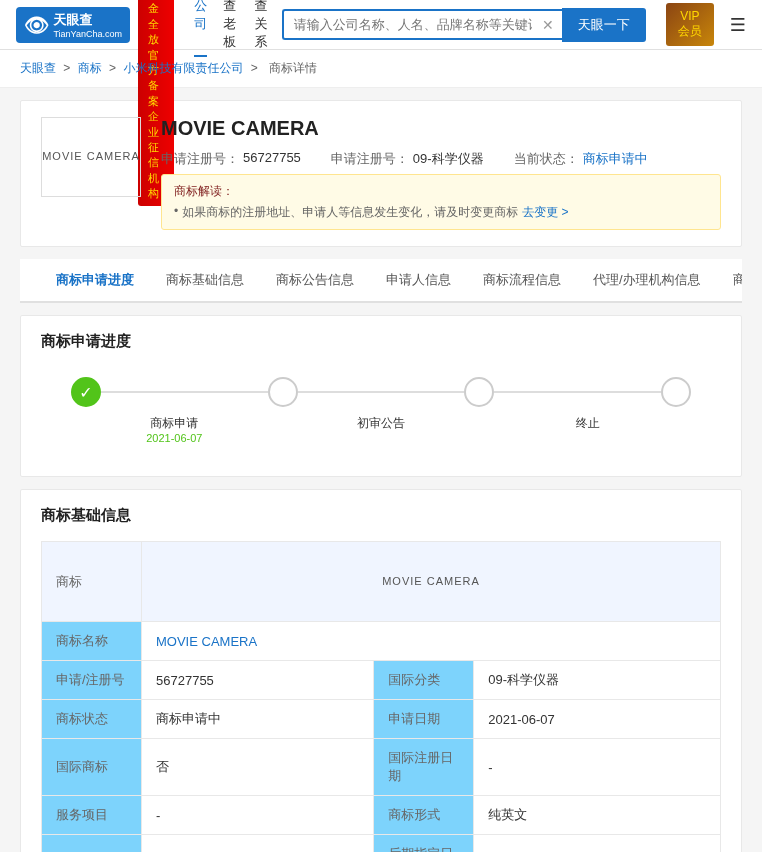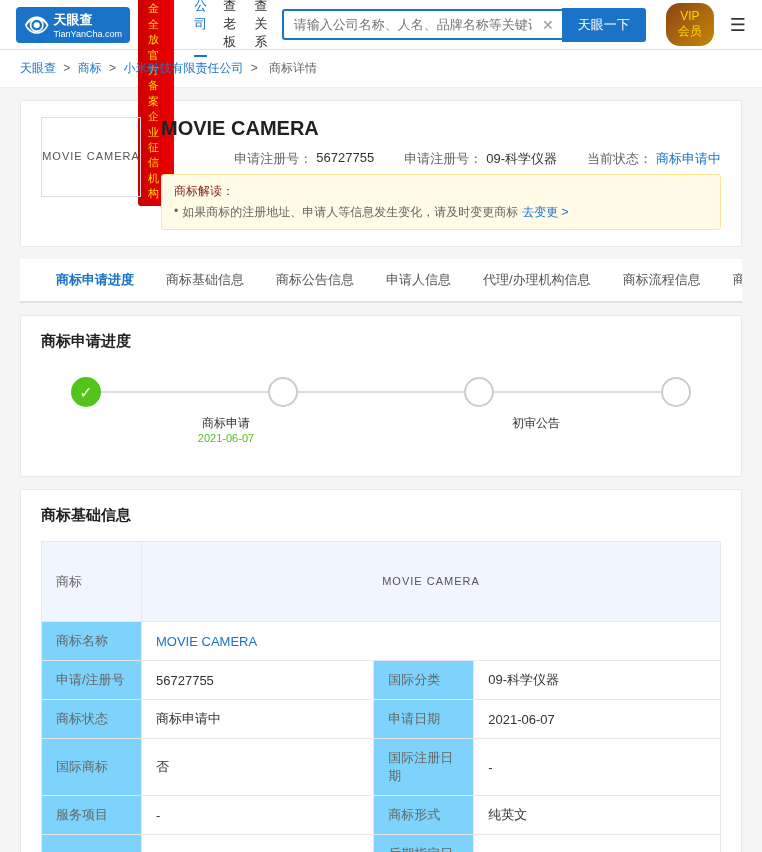--- a/index.html
+++ b/index.html
@@ -12,37 +12,37 @@
     .promo-banner { background: linear-gradient(90deg, #c00, #e00); color: #ffd700; font-size: 11px; padding: 4px 10px; border-radius: 3px; line-height: 1.4; }
     .promo-banner span { display: block; }
     .header-nav { display: flex; gap: 16px; margin-left: 8px; }
     .header-nav-item { font-size: 13px; color: #333; cursor: pointer; padding: 4px 0; border-bottom: 2px solid transparent; }
     .header-nav-item.active { color: #1a73c7; border-bottom-color: #1a73c7; }
     .search-area { display: flex; align-items: center; gap: 0; margin-left: auto; }
     .search-input-wrap { position: relative; }
     .search-input { border: 2px solid #1a73c7; border-right: none; padding: 6px 30px 6px 10px; width: 280px; font-size: 13px; outline: none; border-radius: 3px 0 0 3px; }
     .search-clear { position: absolute; right: 8px; top: 50%; transform: translateY(-50%); color: #999; cursor: pointer; font-size: 14px; }
     .search-btn { background: #1a73c7; color: #fff; border: none; padding: 8px 16px; font-size: 13px; cursor: pointer; border-radius: 0 3px 3px 0; white-space: nowrap; }
-    .vip-btn { background: linear-gradient(135deg, #8B4513, #c8860a); color: #ffd700; border: none; padding: 6px 12px; border-radius: 14px; font-size: 12px; cursor: pointer; margin-left: 8px; }
+    .vip-btn { background: linear-gradient(135deg, #8B4513, #c8860a); color: #ffd700; border: none; padding: 6px 12px; border-radius: 3px; font-size: 12px; cursor: pointer; margin-left: 8px; }
 
     
     .breadcrumb { background: #fff; padding: 10px 20px; font-size: 12px; color: #666; border-bottom: 1px solid #eee; }
     .breadcrumb a { color: #1a73c7; text-decoration: none; cursor: pointer; }
     .breadcrumb span { margin: 0 4px; }
 
     
     .main { padding: 12px 20px; background: #f5f5f5; }
 
     
     .tm-header-card { background: #fff; padding: 16px 20px; margin-bottom: 12px; border: 1px solid #e8e8e8; border-radius: 2px; }
     .tm-header-inner { display: flex; align-items: flex-start; gap: 20px; }
     .tm-logo-box { border: 1px solid #ddd; width: 100px; height: 80px; display: flex; align-items: center; justify-content: center; font-size: 11px; color: #555; text-align: center; letter-spacing: 1px; line-height: 1.6; flex-shrink: 0; }
     .tm-info { flex: 1; }
     .tm-name { font-size: 20px; font-weight: bold; color: #222; margin-bottom: 10px; }
-    .tm-meta { display: flex; gap: 30px; font-size: 13px; color: #555; margin-bottom: 2px; flex-wrap: wrap; justify-content: flex-end; }
+    .tm-meta { display: flex; gap: 30px; font-size: 13px; color: #555; margin-bottom: 2px; flex-wrap: wrap; }
     .tm-meta-item { display: flex; gap: 4px; }
     .tm-meta-label { color: #666; }
     .tm-meta-value { color: #333; }
     .tm-status { color: #1a73c7; }
     .tm-notice { background: #fffbe6; border: 1px solid #ffe58f; border-radius: 3px; padding: 8px 12px; margin-top: 6px; font-size: 12px; color: #666; }
     .tm-notice-title { color: #7f1d1d; font-weight: normal; margin-bottom: 4px; }
     .tm-notice-item { display: flex; align-items: flex-start; gap: 4px; color: #666; }
     .tm-notice-link { color: #1a73c7; cursor: pointer; }
 
     
@@ -143,22 +143,22 @@
         </div>
       </div>
     </div>
   </div>
 
   <div class="tabs-bar">
     <div class="tab-item active">商标申请进度</div>
     <div class="tab-item">商标基础信息</div>
     <div class="tab-item">商标公告信息</div>
     <div class="tab-item">申请人信息</div>
+    <div class="tab-item">商标流程信息</div>
     <div class="tab-item">代理/办理机构信息</div>
-    <div class="tab-item">商标流程信息</div>
     <div class="tab-item">商品/服务项目</div>
 
   </div>
 
   <div class="section-card">
     <div class="section-title">商标申请进度</div>
 
     <div style="display:flex;align-items:center;padding:10px 30px 0;">
       <div style="display:flex;flex-direction:column;align-items:center;">
         <div class="progress-circle done">✓</div>
@@ -178,20 +178,23 @@
     </div>
 
     <div style="display:flex;padding:8px 30px 16px;text-align:center;">
       <div style="flex:1;font-size:12px;color:#333;">
         <div>商标申请</div>
         <div style="color:#52c41a;font-size:11px;">2021-06-07</div>
       </div>
       <div style="flex:1;font-size:12px;color:#333;">
         <div>初审公告</div>
       </div>
+      <div style="flex:1;font-size:12px;color:#333;">
+        <div>终止</div>
+      </div>
     </div>
   </div>
 
   <div class="section-card">
     <div class="section-title">商标基础信息</div>
     <table class="info-table">
       <tbody>
 
         <tr>
           <td class="label-cell">商标</td>

